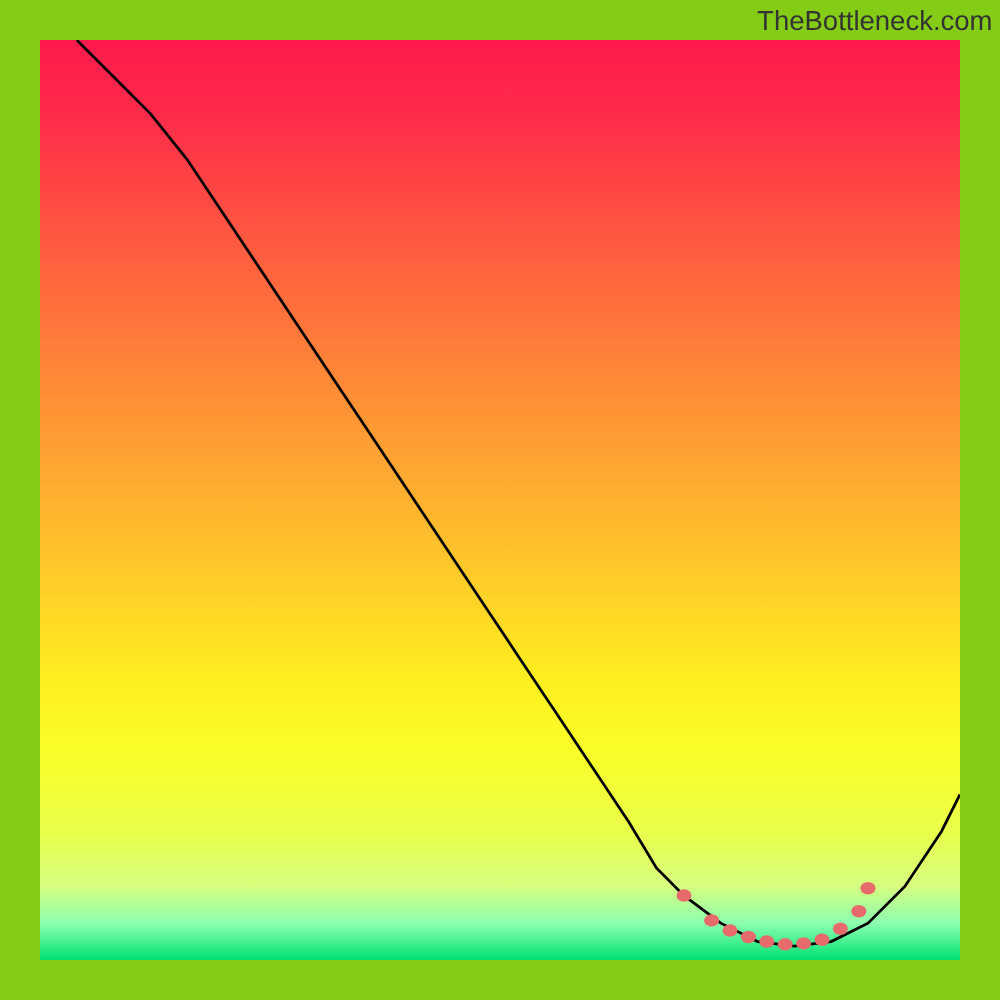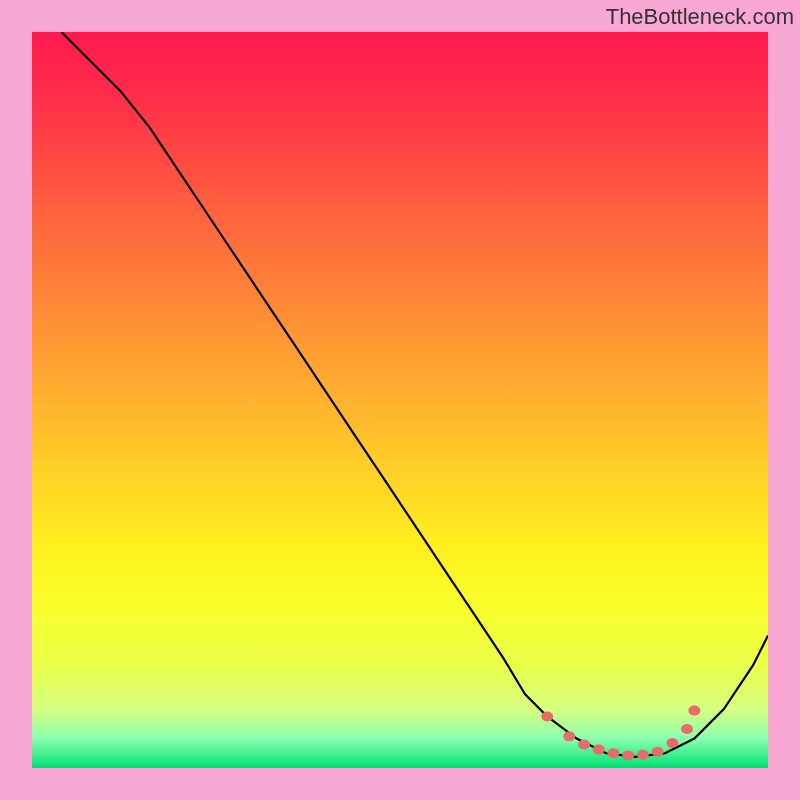--- a/index.html
+++ b/index.html
@@ -3,21 +3,21 @@
 <meta charset="utf-8">
 <style>
   * { margin: 0; padding: 0; box-sizing: border-box; }
   html, body { width: 800px; height: 800px; overflow: hidden; }
   body { background: #000; font-family: Arial, sans-serif; }
 
   .chart-wrap {
     position: absolute;
     top: 0; left: 0;
     width: 800px; height: 800px;
-    background: #f9a8d4;
+    background: #84cc16;
   }
 
   .watermark {
     position: absolute;
     top: 4px;
     right: 6px;
     color: #333;
     font-size: 22px;
     font-weight: 500;
     font-family: Arial, sans-serif;

